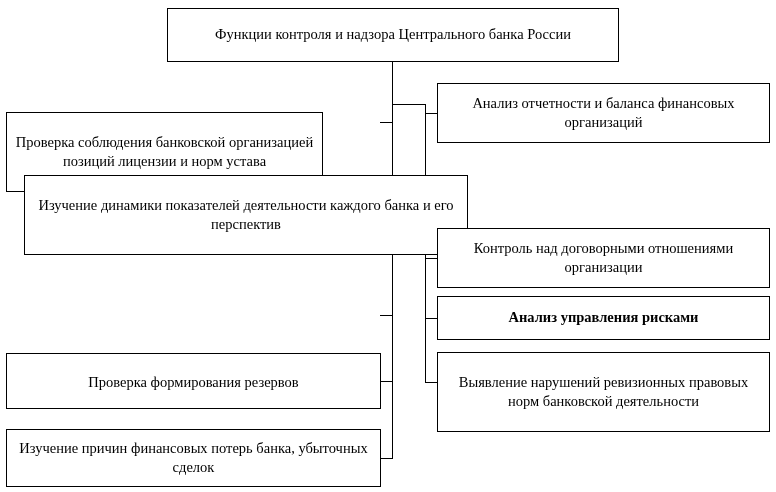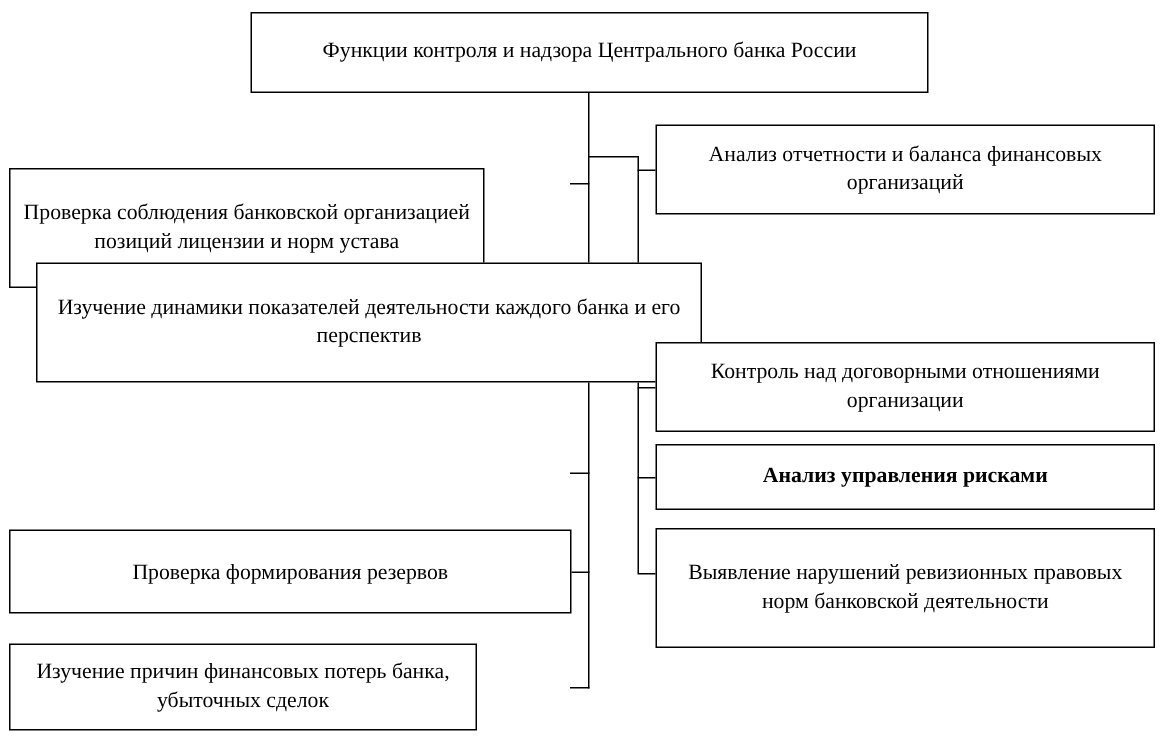--- a/index.html
+++ b/index.html
@@ -75,21 +75,21 @@
 
   <div class="node" style="left:24px; top:175px; width:444px; height:80px;">
     <span>Изучение динамики показателей деятельности каждого банка и его перспектив</span>
   </div>
 
 
   <div class="node" style="left:6px; top:353px; width:375px; height:56px;align-items:flex-end;">
     <span>Проверка формирования резервов</span>
   </div>
 
-  <div class="node" style="left:6px; top:429px; width:312px; height:58px;">
+  <div class="node" style="left:6px; top:429px; width:375px; height:58px;">
     <span>Изучение причин финансовых потерь банка, убыточных сделок</span>
   </div>
 
   <div class="node" style="left:437px; top:83px; width:333px; height:60px;">
     <span>Анализ отчетности и баланса финансовых организаций</span>
   </div>
 
 
   <div class="node" style="left:437px; top:228px; width:333px; height:60px;">
     <span>Контроль над договорными отношениями организации</span>

